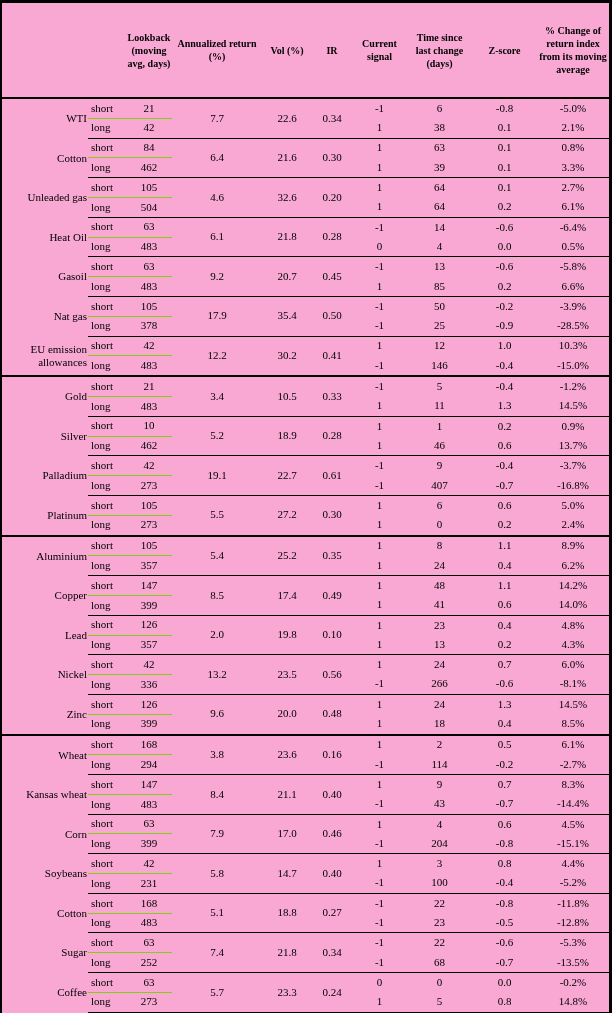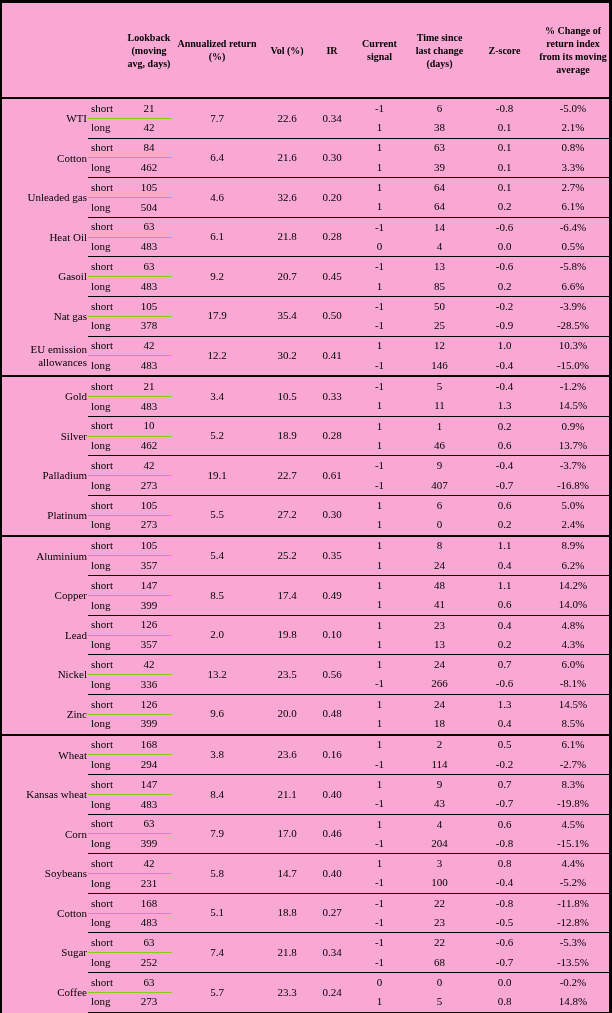--- a/index.html
+++ b/index.html
@@ -447,21 +447,21 @@
             <td>9</td>
             <td>0.7</td>
             <td>8.3%</td>
           </tr>
           <tr class="leg-row">
             <td class="c-leg">long</td>
             <td class="c-lookback">483</td>
             <td>-1</td>
             <td>43</td>
             <td>-0.7</td>
-            <td>-19.8%</td>
+            <td>-14.4%</td>
           </tr>
           <tr class="commodity-start">
             <td class="c-name" rowspan="2">Corn</td>
             <td class="c-leg">short</td>
             <td class="c-lookback">63</td>
             <td rowspan="2">7.9</td>
             <td rowspan="2">17.0</td>
             <td rowspan="2">0.46</td>
             <td>1</td>
             <td>4</td>

